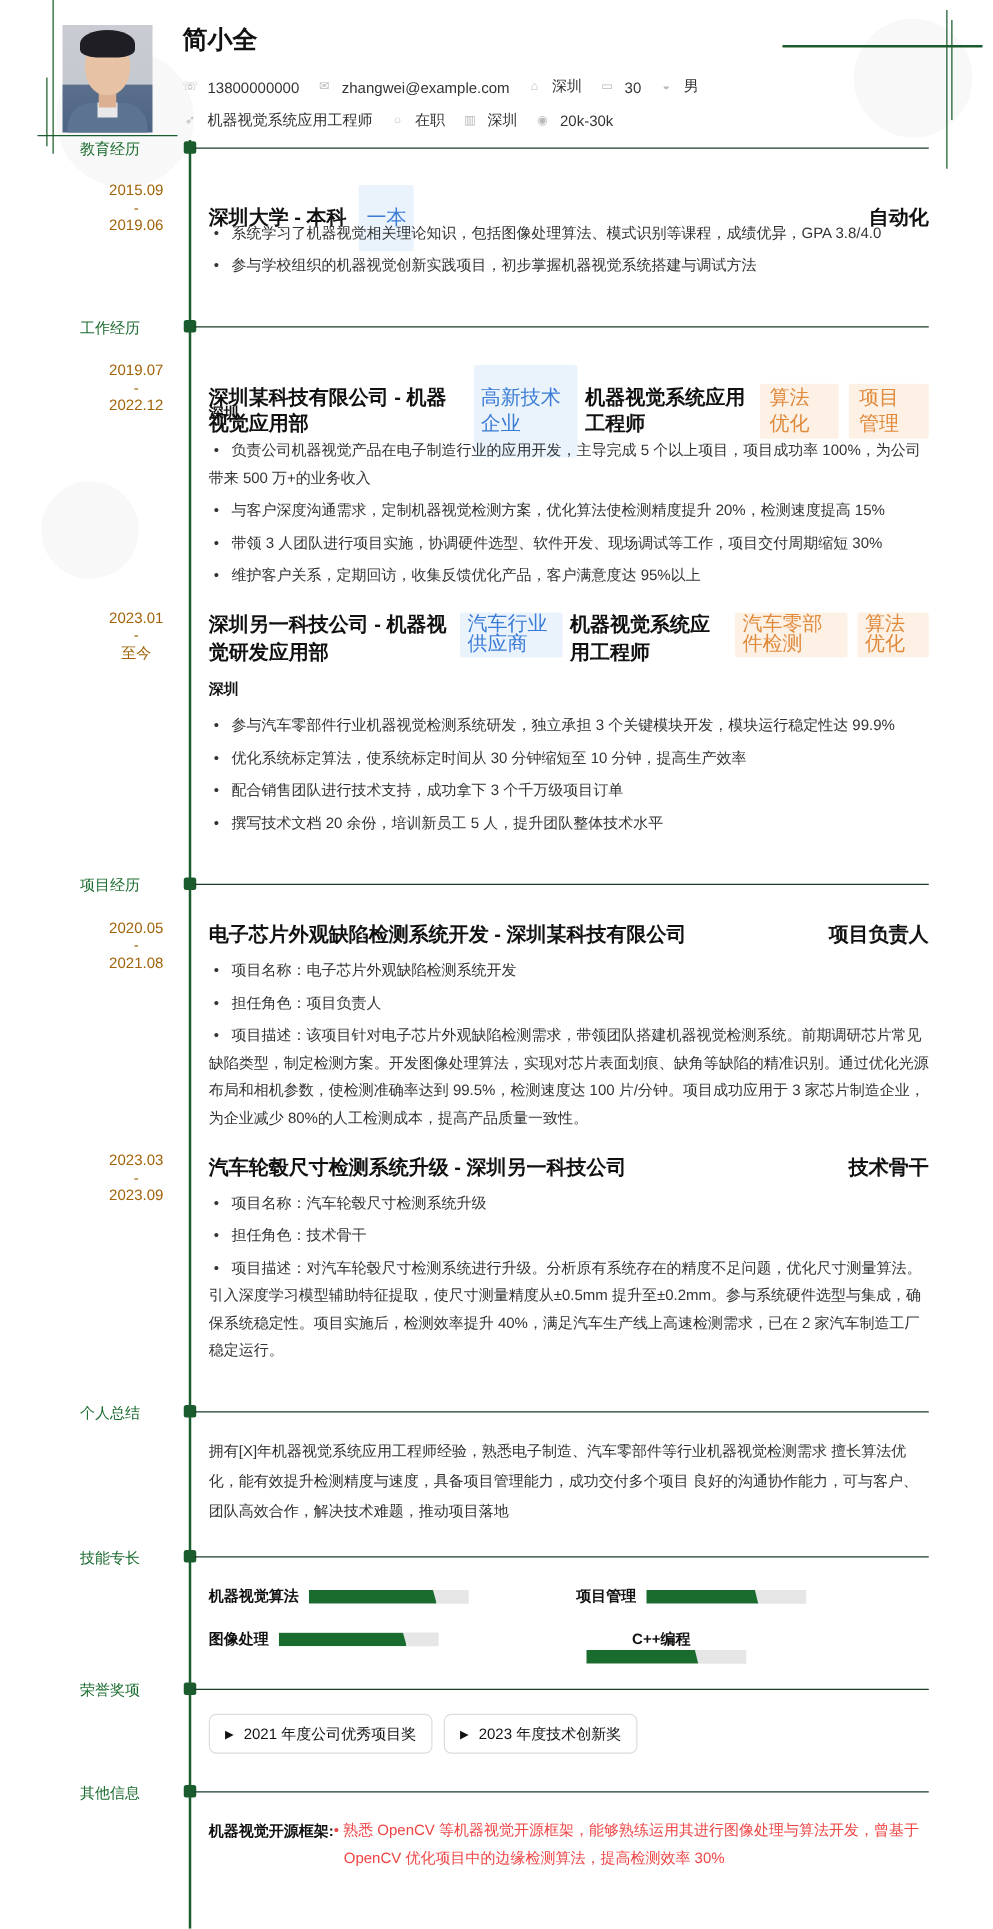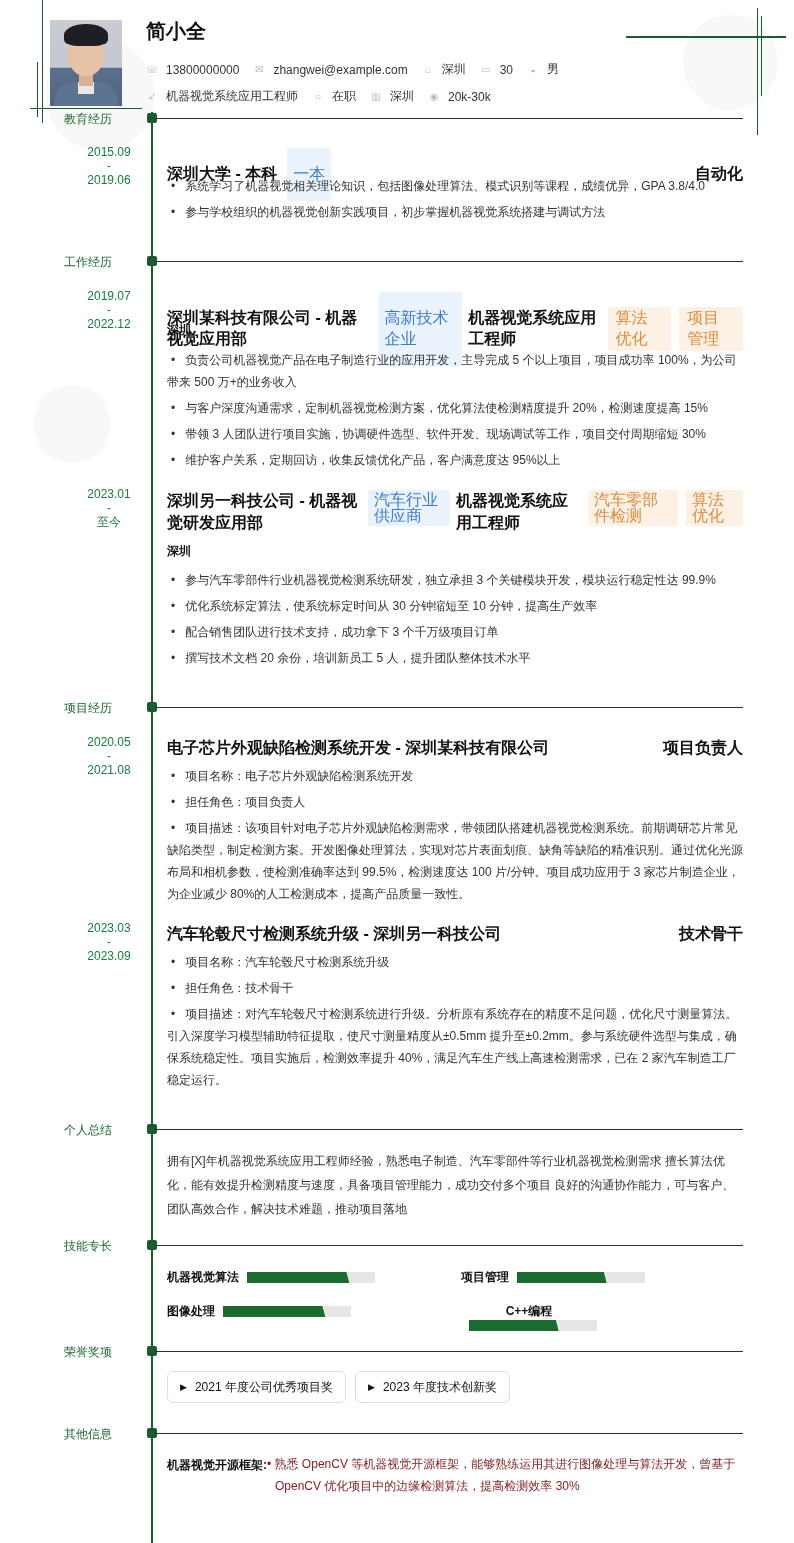--- a/index.html
+++ b/index.html
@@ -22,21 +22,21 @@
   .info-row .val { margin-right: 14px; }
   .row1 { top: 61px; }
   .row2 { top: 88px; }
 
   .timeline { position: absolute; left: 151px; top: 112px; width: 1.5px; height: 1431px; background: #1a5c2e; }
 
   .sec-title { position: absolute; left: 64px; width: 70px; text-align: left; font-size: 12px; color: #1a6b2e; }
   .sec-dot { position: absolute; left: 147px; width: 10px; height: 10px; border-radius: 2px; background: #1a5c2e; }
   .sec-line { position: absolute; left: 155px; width: 588px; height: 1px; background: #1a3d2a; }
 
-  .date { position: absolute; left: 78px; width: 62px; text-align: center; font-size: 12px; color: #15803d; line-height: 14px; }
+  .date { position: absolute; left: 78px; width: 62px; text-align: center; font-size: 12px; color: #a16207; line-height: 14px; }
 
   .entry-head { position: absolute; left: 167px; width: 576px; display: flex; align-items: center; font-size: 16px; font-weight: bold; color: #111; }
   .entry-head .right { margin-left: auto; }
   .tag-blue { display: inline-block; background: #eaf3fc; color: #3a7bd5; font-weight: normal; padding: 16px 6px; margin-left: 10px; border-radius: 2px; }
   .tag-orange { display: inline-block; background: #fdf1e6; color: #e08a3c; font-weight: normal; padding: 1px 8px; margin-left: 8px; border-radius: 2px; }
 
   .city { position: absolute; left: 167px; font-size: 12px; font-weight: bold; color: #111; }
 
   .bullets { position: absolute; left: 167px; width: 576px; font-size: 12px; color: #333; line-height: 22px; }
   .bullets li { list-style: none; margin-bottom: 4px; }
@@ -45,21 +45,21 @@
   .para { position: absolute; left: 167px; width: 576px; font-size: 12px; color: #333; line-height: 24px; }
 
   .skill { position: absolute; display: flex; align-items: center; font-size: 12px; font-weight: bold; color: #111; }
   .skill .bar { margin-left: 8px; height: 11px; background: #e6e6e6; position: relative; }
   .skill .fill { position: absolute; left: 0; top: 0; height: 11px; background: #1a6b2e; clip-path: polygon(0 0, 97% 0, 100% 100%, 0 100%); }
 
   .award { position: absolute; top: 1371px; height: 32px; border: 1px solid #ddd; border-radius: 6px; display: flex; align-items: center; padding: 0 12px; font-size: 12px; color: #111; background: #fff; }
   .award .tri { font-size: 9px; margin-right: 8px; }
 
   .other-label { position: absolute; left: 167px; top: 1457px; font-size: 12px; font-weight: bold; color: #111; }
-  .other-text { position: absolute; left: 275px; top: 1453px; width: 468px; font-size: 12px; color: #7f1d1d; line-height: 22px; text-indent: -8px; }
+  .other-text { position: absolute; left: 275px; top: 1453px; width: 468px; font-size: 12px; color: #ef4444; line-height: 22px; text-indent: -8px; }
 </style>
 </head>
 <body>
 
 <div class="circle" style="left:45px;top:40px;width:110px;height:110px;"></div>
 <div class="circle" style="left:683px;top:15px;width:95px;height:95px;"></div>
 <div class="circle" style="left:33px;top:385px;width:78px;height:78px;"></div>
 
 <div class="deco" style="left:42px;top:0;width:1px;height:123px;"></div>
 <div class="deco" style="left:37px;top:62px;width:1px;height:55px;"></div>

